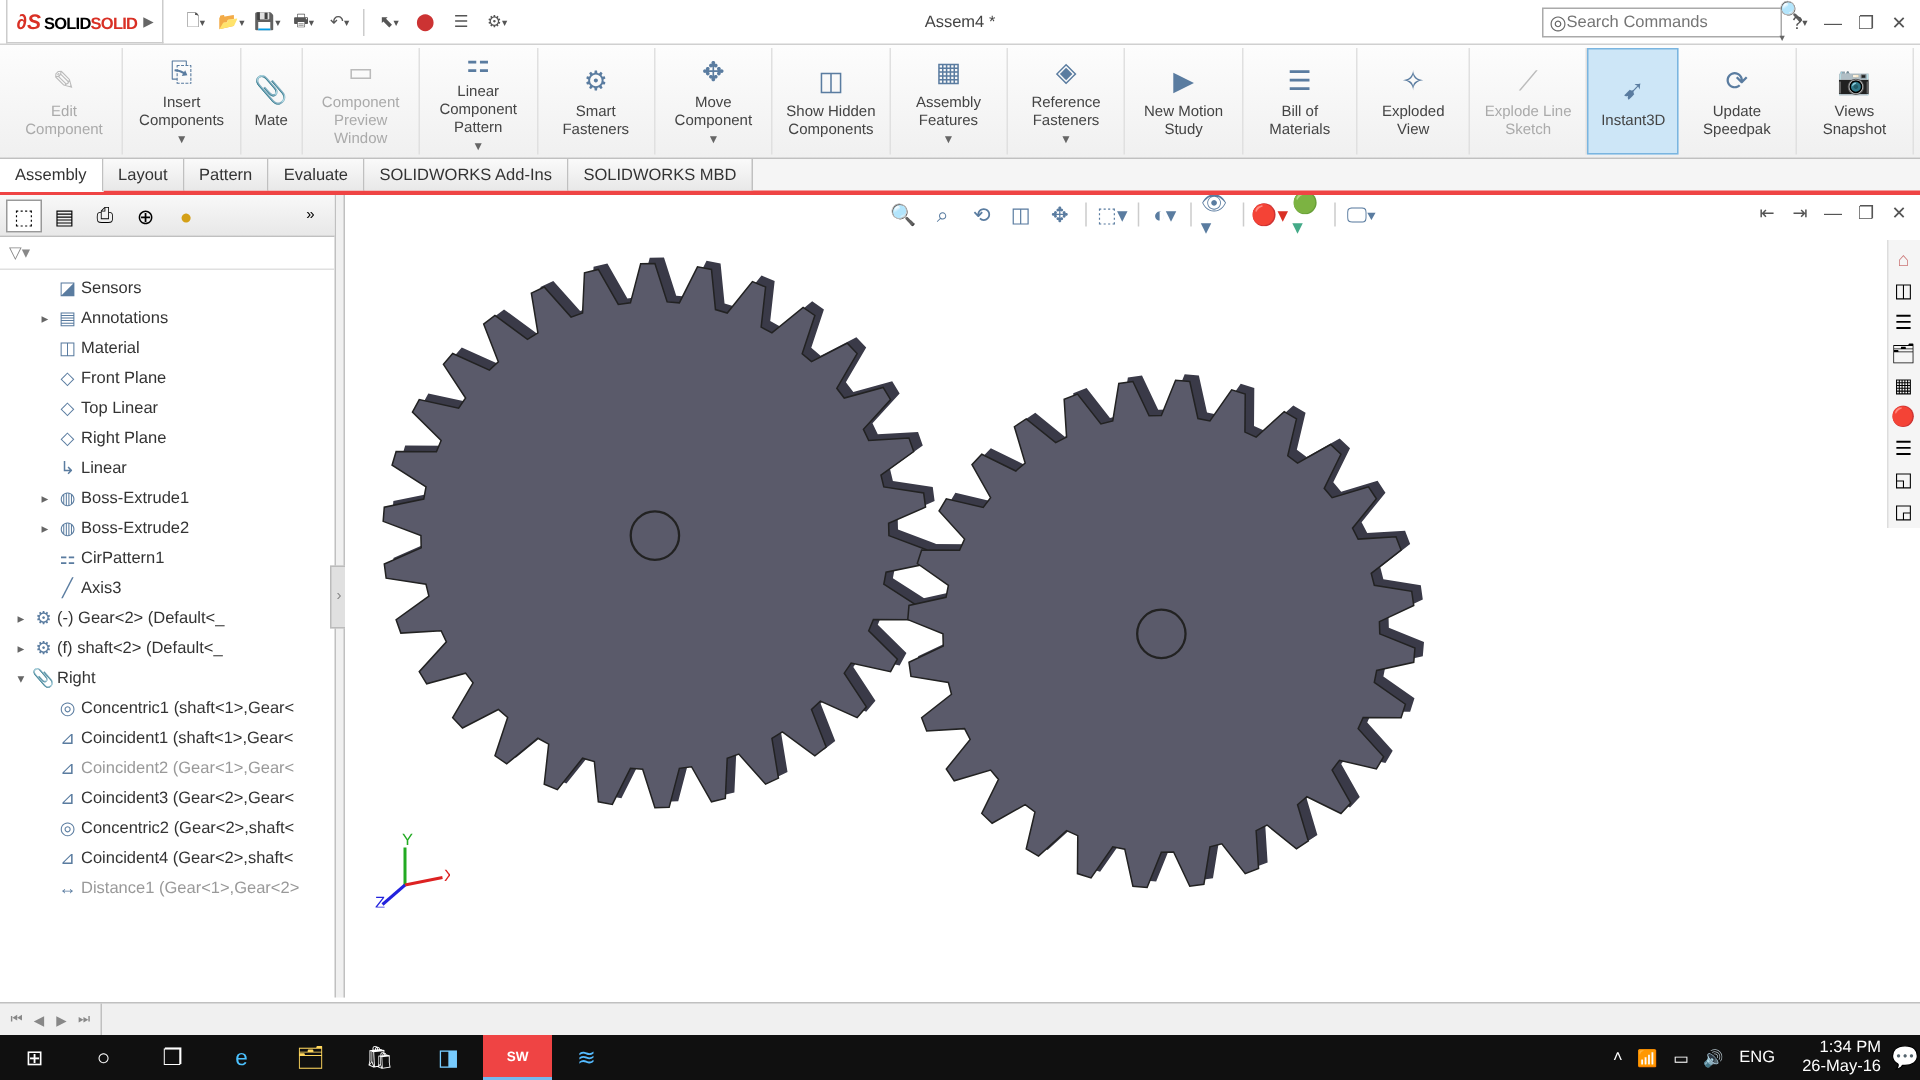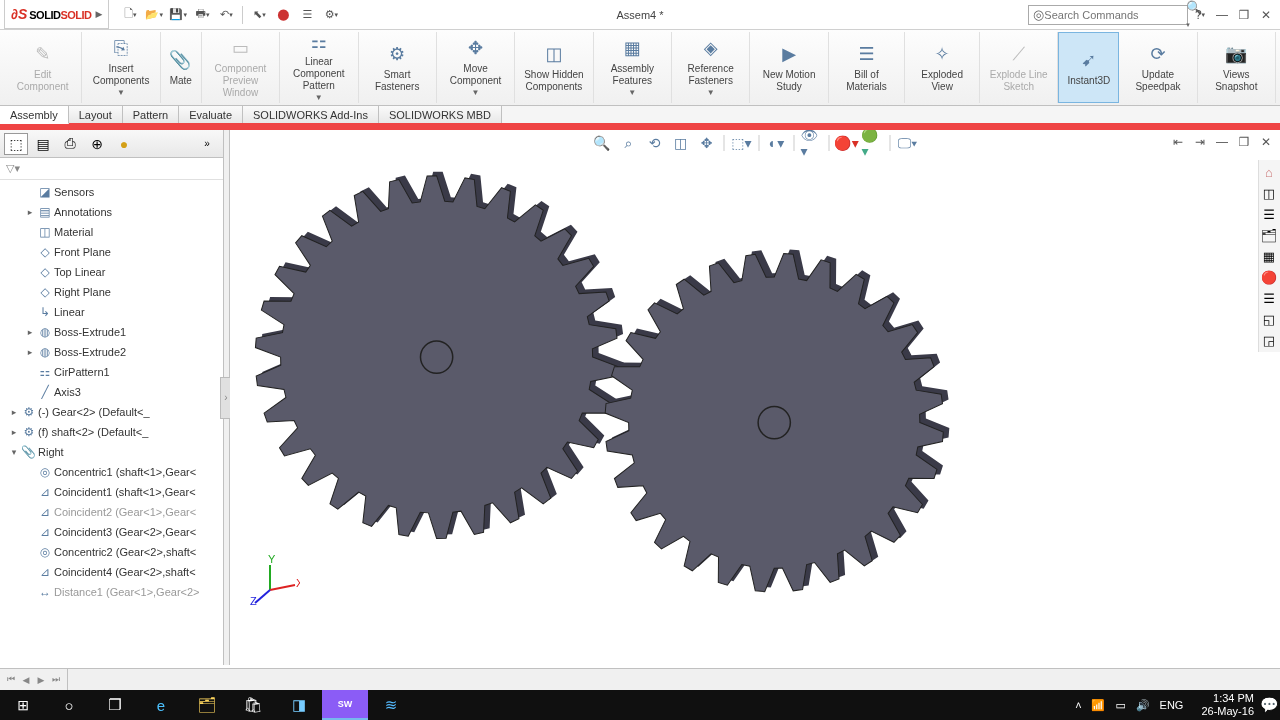--- a/index.html
+++ b/index.html
@@ -21,21 +21,21 @@
 
 .ribbon{height:76px;background:linear-gradient(#fdfdfd,#f0f0f0);border-bottom:1px solid #c0c0c0;display:flex;padding:2px 4px;gap:0}
 .ribbon-group{display:flex;flex-direction:column;align-items:center;justify-content:center;padding:2px 8px;border-right:1px solid #e0e0e0;cursor:pointer;text-align:center;line-height:1.2;color:#444}
 .ribbon-group.disabled{color:#aaa}
 .ribbon-group.active{background:#cde6f7;border:1px solid #7ab5e0}
 .ribbon-ico{width:24px;height:24px;margin-bottom:2px;display:flex;align-items:center;justify-content:center;font-size:18px;color:#5a7ca0}
 .ribbon-group.disabled .ribbon-ico{color:#bbb}
 .ribbon-label{font-size:10px;max-width:70px}
 .drop-arrow{font-size:8px;color:#666;margin-top:1px}
 
-.tabbar{height:24px;background:#f5f5f5;border-bottom:7px solid #ef4444;display:flex;align-items:stretch}
+.tabbar{height:24px;background:#f5f5f5;border-bottom:3px solid #ef4444;display:flex;align-items:stretch}
 .tab{padding:0 10px;display:flex;align-items:center;border-right:1px solid #c0c0c0;cursor:pointer;background:linear-gradient(#fafafa,#e8e8e8);color:#333;font-size:11px}
 .tab.active{background:#fff;border-bottom:1px solid #fff;margin-bottom:-1px;font-weight:500}
 
 .workspace{position:absolute;top:130px;left:0;right:0;bottom:55px;display:flex}
 .side-panel{width:224px;background:#fff;border-right:1px solid #c0c0c0;display:flex;flex-direction:column;position:relative}
 .panel-tabs{height:28px;background:linear-gradient(#f8f8f8,#e8e8e8);border-bottom:1px solid #c0c0c0;display:flex;align-items:center;padding:0 4px;gap:3px}
 .ptab{width:24px;height:22px;display:flex;align-items:center;justify-content:center;border:1px solid transparent;cursor:pointer;font-size:14px}
 .ptab.active{background:#fff;border-color:#999}
 .filter-row{height:22px;border-bottom:1px solid #e0e0e0;display:flex;align-items:center;padding:0 6px}
 .tree{flex:1;overflow-y:auto;padding:2px 0}
@@ -418,21 +418,21 @@
 </div>
 
 <div class="taskbar">
   <div class="tb-btn start">⊞</div>
   <div class="tb-btn">○</div>
   <div class="tb-btn">❐</div>
   <div class="tb-btn" style="color:#4cc2ff">e</div>
   <div class="tb-btn" style="color:#ffd75e">🗂</div>
   <div class="tb-btn">🛍</div>
   <div class="tb-btn" style="color:#7cf">◨</div>
-  <div class="tb-btn active" style="background:#8b5cf6;color:#fff;font-size:9px;font-weight:bold">SW</div>
+  <div class="tb-btn active" style="background:#ef4444;color:#fff;font-size:9px;font-weight:bold">SW</div>
   <div class="tb-btn" style="color:#5bf">≋</div>
   <div class="tb-right">
     <div class="tb-tray">
       <span>˄</span>
       <span>📶</span>
       <span>▭</span>
       <span>🔊</span>
       <span>ENG</span>
     </div>
     <div class="tb-clock">

